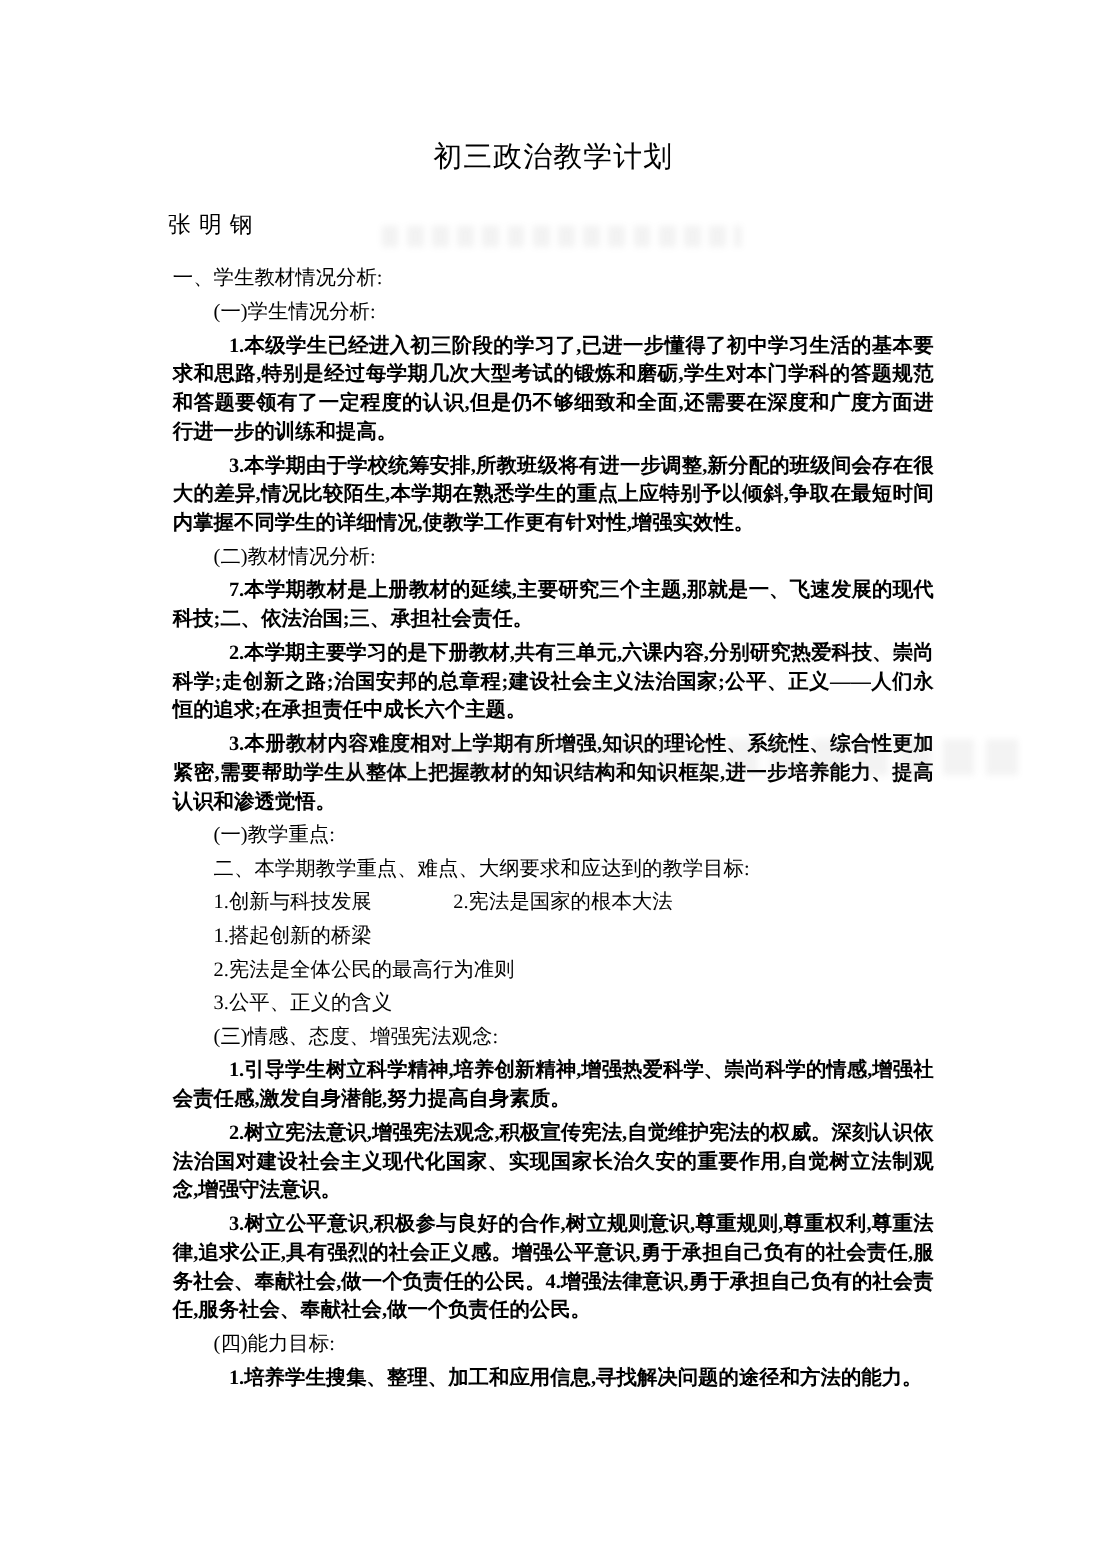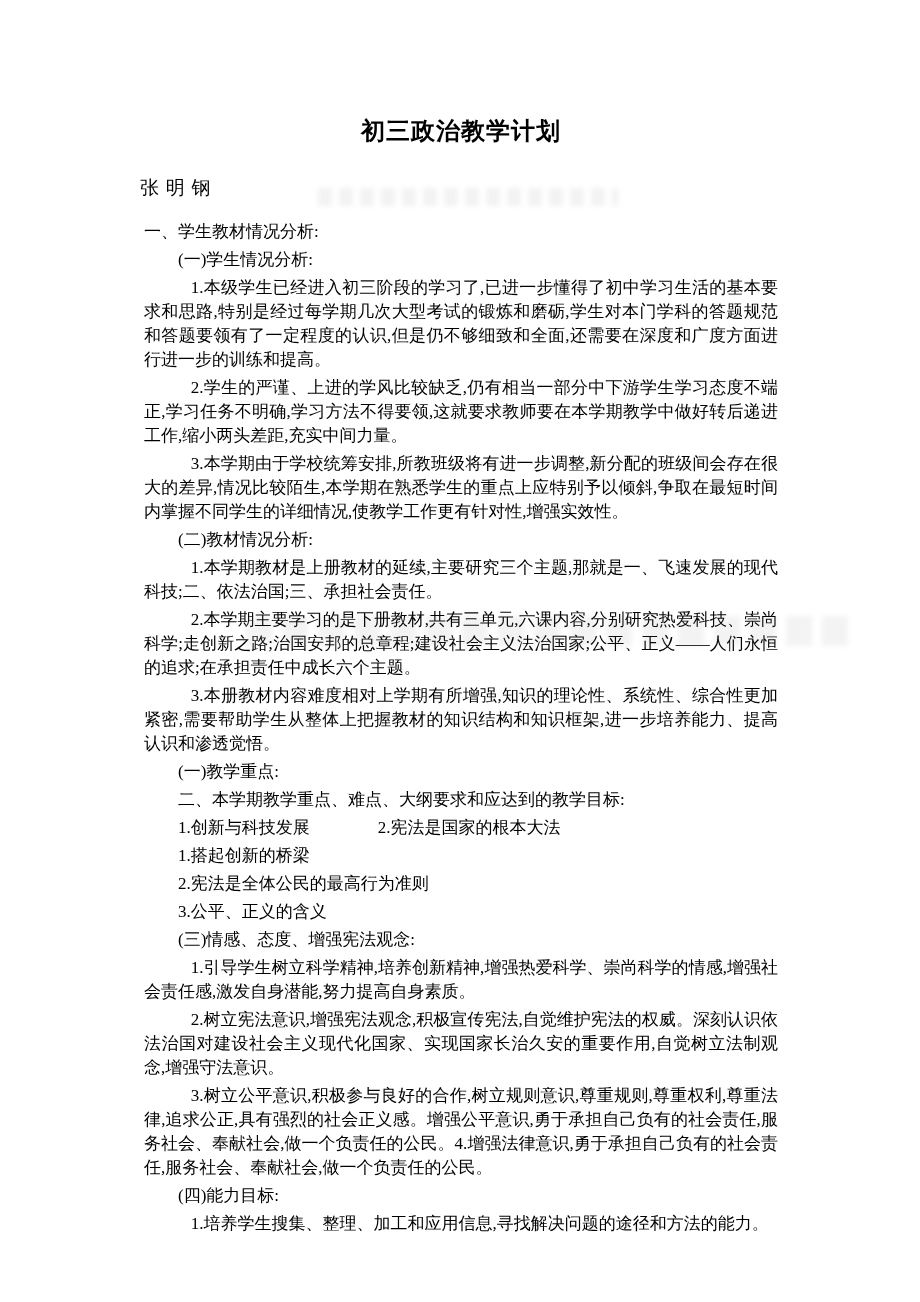--- a/index.html
+++ b/index.html
@@ -15,21 +15,21 @@
     background: #ffffff;
     color: #000000;
     font-family: "Liberation Serif", "DejaVu Serif", serif;
     box-sizing: border-box;
     padding: 116px 138px 0 140px;
     overflow: hidden;
   }
   .doc-title {
     margin: 0;
     font-size: 24px;
-    font-weight: bold;
+    font-weight: normal;
     text-align: center;
     letter-spacing: 1px;
     line-height: 30px;
   }
   .doc-author {
     margin-top: 30px;
     font-size: 19px;
     text-align: left;
     letter-spacing: 1px;
     line-height: 24px;
@@ -39,21 +39,21 @@
   }
   .para {
     margin: 4px;
     font-size: 17px;
     line-height: 24px;
     text-align: justify;
     word-break: break-all;
   }
   .indent-0 { text-indent: 0; }
   .indent-1 { text-indent: 2em; }
-  .indent-2 { text-indent: 2.75em; }
+  .indent-2 { text-indent: 2.75em; font-weight: bold; }
 
   
   .watermark {
     position: absolute;
     pointer-events: none;
     filter: blur(2.5px);
     opacity: 0.18;
   }
   .wm1 {
     left: 318px;
@@ -82,24 +82,23 @@
   <div class="watermark wm2"></div>
 
   <h1 class="doc-title">初三政治教学计划</h1>
 
   <div class="doc-author">张 明 钢</div>
 
   <div class="doc-body" id="paragraphs">
       <p class="para indent-0">一、学生教材情况分析:</p>
       <p class="para indent-1">(一)学生情况分析:</p>
       <p class="para indent-2">1.本级学生已经进入初三阶段的学习了,已进一步懂得了初中学习生活的基本要求和思路,特别是经过每学期几次大型考试的锻炼和磨砺,学生对本门学科的答题规范和答题要领有了一定程度的认识,但是仍不够细致和全面,还需要在深度和广度方面进行进一步的训练和提高。</p>
-      <p class="para indent-2">2.学生的严谨、上进的学风比较缺乏,仍有相当一部分中下游学生学习态度不端正,学习任务不明确,学习方法不得要领,这就要求教师要在本学期教学中做好转后递进工作,缩小两头差距,充实中间力量。</p>
       <p class="para indent-2">3.本学期由于学校统筹安排,所教班级将有进一步调整,新分配的班级间会存在很大的差异,情况比较陌生,本学期在熟悉学生的重点上应特别予以倾斜,争取在最短时间内掌握不同学生的详细情况,使教学工作更有针对性,增强实效性。</p>
       <p class="para indent-1">(二)教材情况分析:</p>
-      <p class="para indent-2">1.本学期教材是上册教材的延续,主要研究三个主题,那就是一、飞速发展的现代科技;二、依法治国;三、承担社会责任。</p>
+      <p class="para indent-2">7.本学期教材是上册教材的延续,主要研究三个主题,那就是一、飞速发展的现代科技;二、依法治国;三、承担社会责任。</p>
       <p class="para indent-2">2.本学期主要学习的是下册教材,共有三单元,六课内容,分别研究热爱科技、崇尚科学;走创新之路;治国安邦的总章程;建设社会主义法治国家;公平、正义——人们永恒的追求;在承担责任中成长六个主题。</p>
       <p class="para indent-2">3.本册教材内容难度相对上学期有所增强,知识的理论性、系统性、综合性更加紧密,需要帮助学生从整体上把握教材的知识结构和知识框架,进一步培养能力、提高认识和渗透觉悟。</p>
       <p class="para indent-1">(一)教学重点:</p>
       <p class="para indent-1">二、本学期教学重点、难点、大纲要求和应达到的教学目标:</p>
       <p class="para indent-1">1.创新与科技发展　　　　2.宪法是国家的根本大法</p>
       <p class="para indent-1">1.搭起创新的桥梁</p>
       <p class="para indent-1">2.宪法是全体公民的最高行为准则</p>
       <p class="para indent-1">3.公平、正义的含义</p>
       <p class="para indent-1">(三)情感、态度、增强宪法观念:</p>
       <p class="para indent-2">1.引导学生树立科学精神,培养创新精神,增强热爱科学、崇尚科学的情感,增强社会责任感,激发自身潜能,努力提高自身素质。</p>

